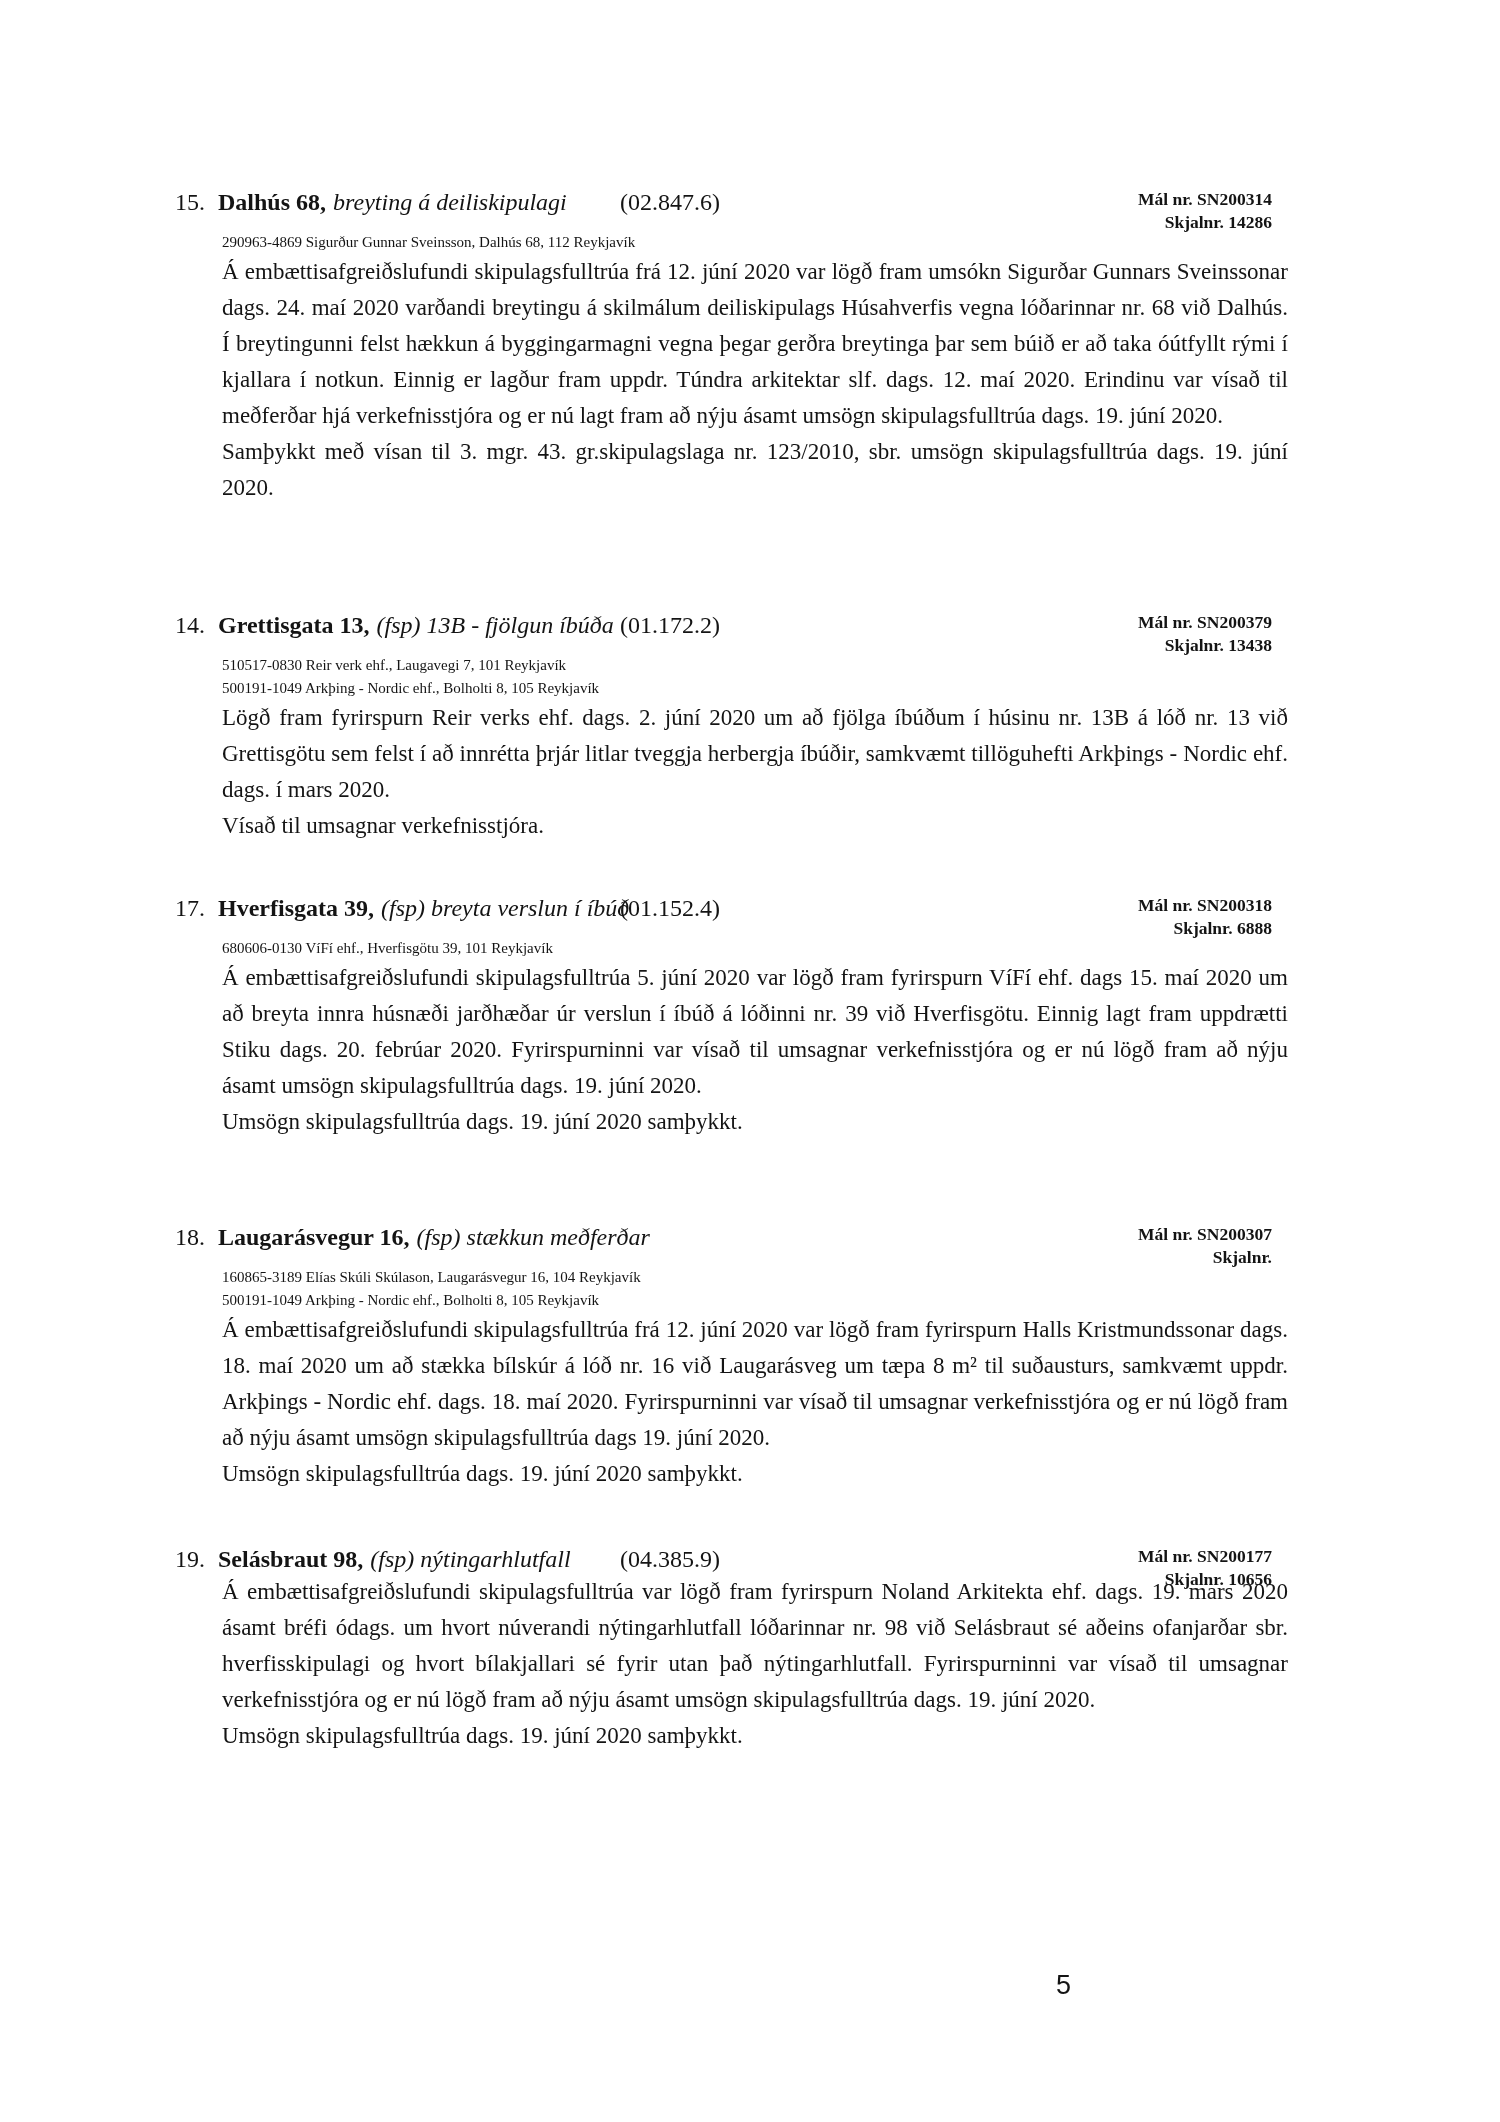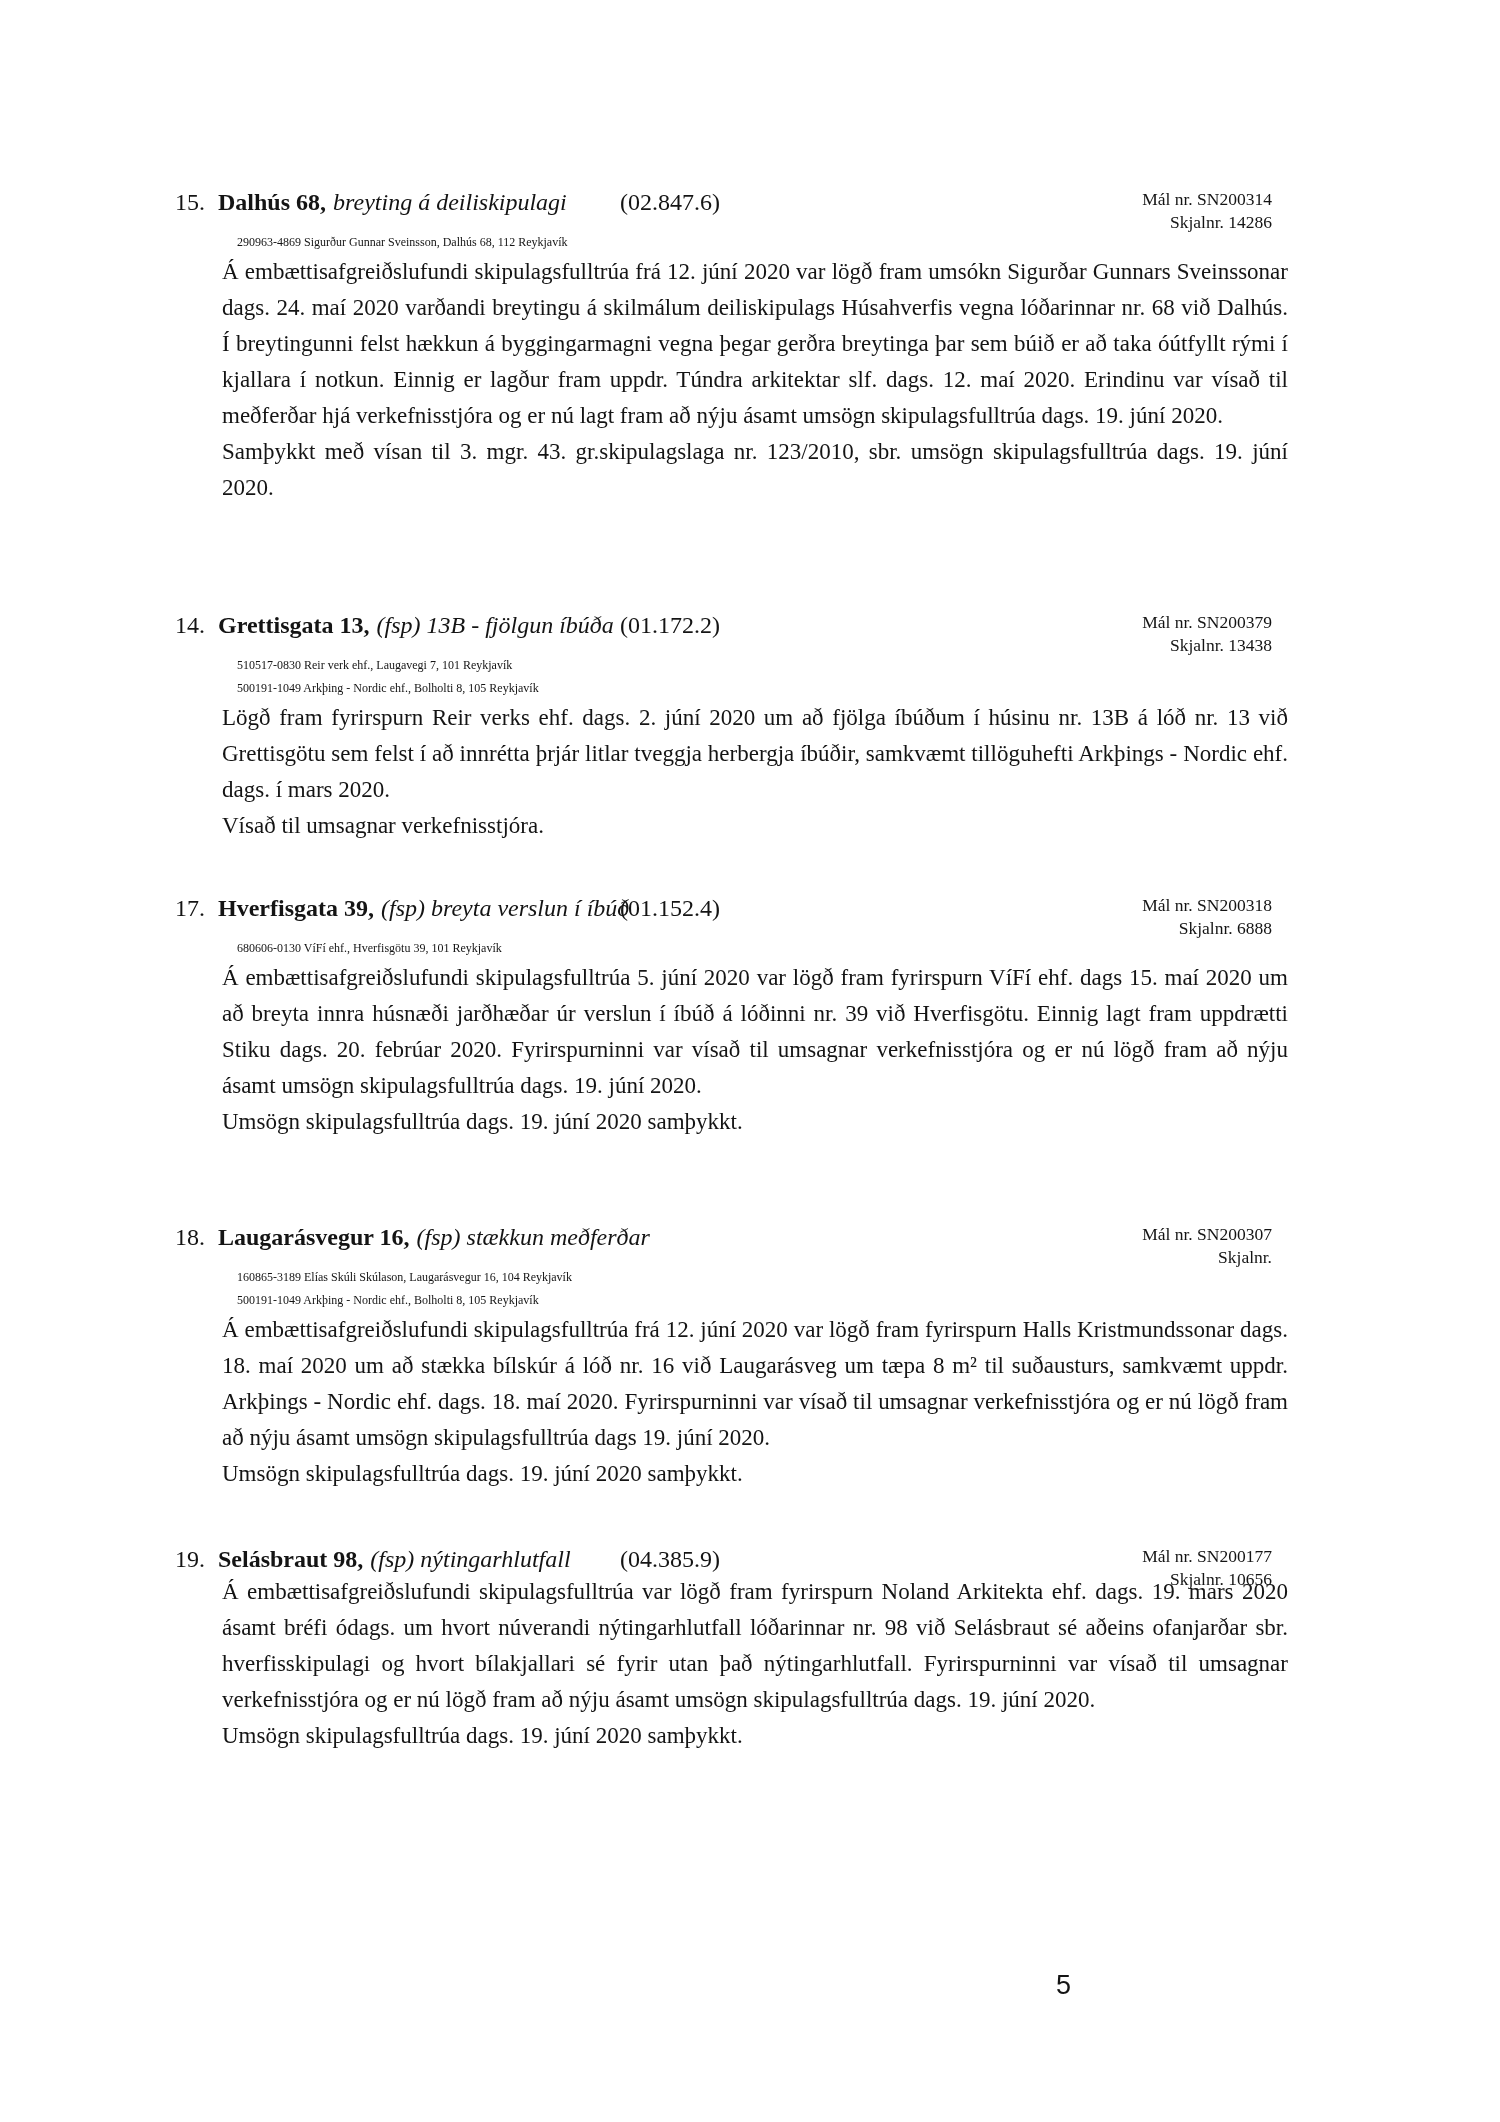--- a/index.html
+++ b/index.html
@@ -44,26 +44,27 @@
     left: 445px;
     top: 0;
   }
   .meta {
     position: absolute;
     right: 16px;
     top: 1px;
     text-align: right;
     font-size: 17.5px;
     line-height: 23px;
+    font-weight: bold;
   }
   .meta span { display: block; }
 
   .parties {
-    margin: 14px 0 0 62px;
-    font-size: 12px;
+    margin: 14px 0 0 47px;
+    font-size: 15px;
     line-height: 23px;
   }
   .body {
     margin: 0 0 0 47px;
     width: 1066px;
     font-size: 23px;
     line-height: 36px;
     text-align: justify;
   }
   .verdict {

